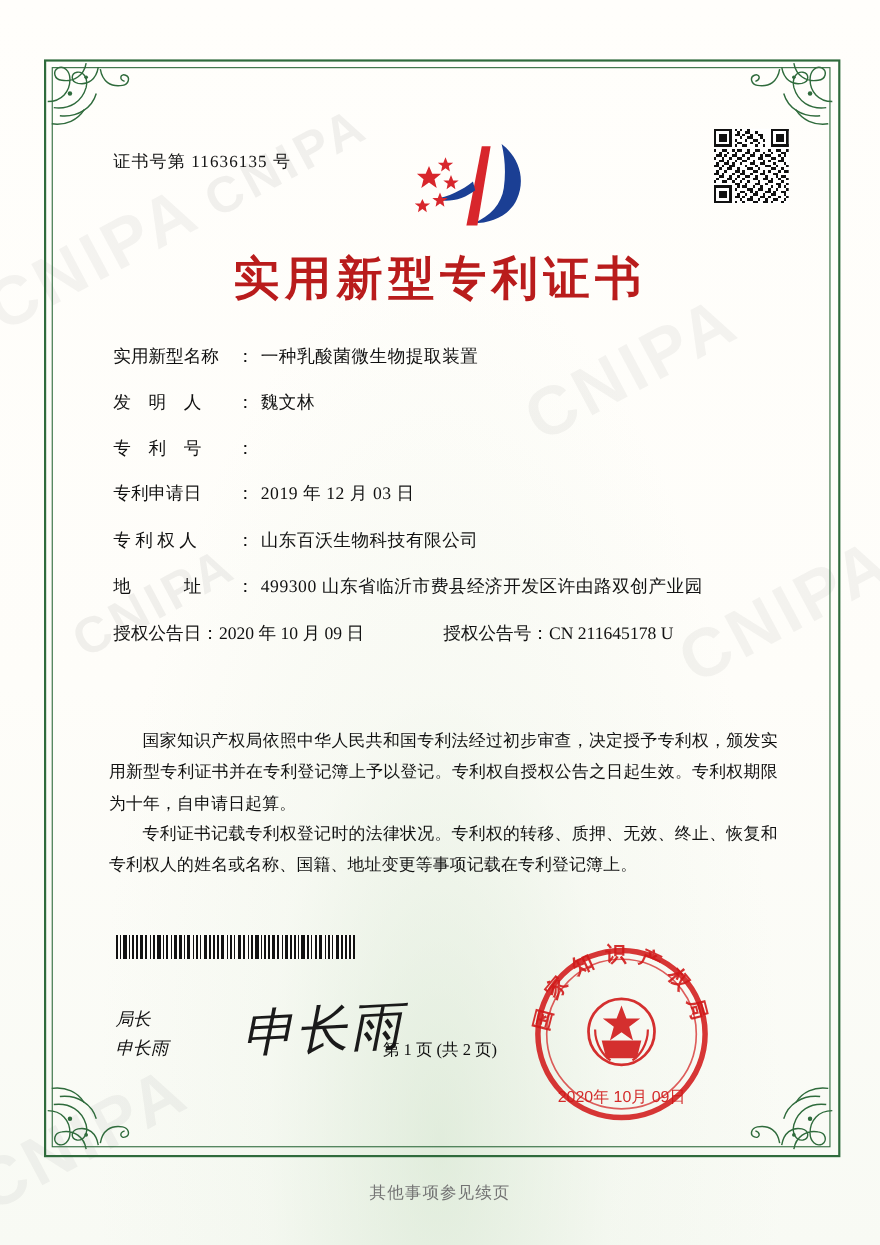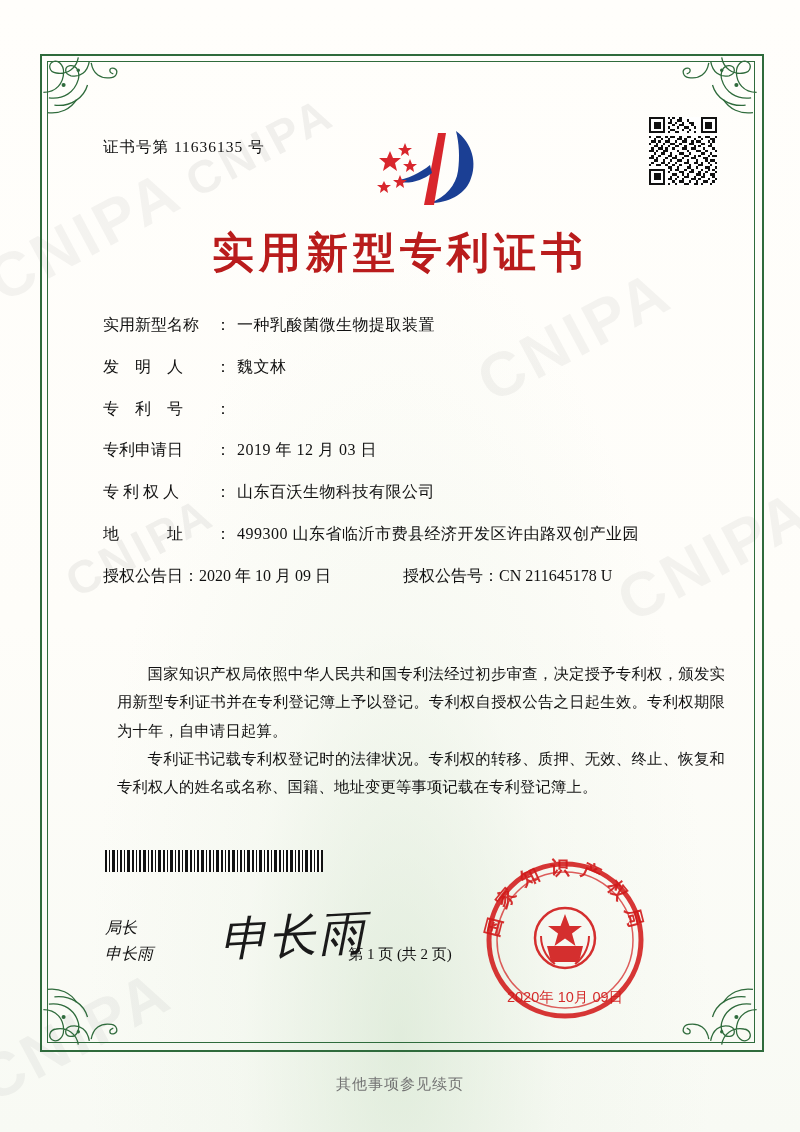--- a/index.html
+++ b/index.html
@@ -149,21 +149,21 @@
     display: flex;
     align-items: flex-end;
     margin-bottom: 10px;
     font-size: 16px;
   }
   .pub-left { width: 300px; }
   .pub-right { flex: 1; }
 
   .para {
     position: absolute;
-    left: 42px;
+    left: 24px;
     top: 565px;
     width: 608px;
     font-size: 15.3px;
     line-height: 1.85;
     color: #111;
     text-align: justify;
     letter-spacing: 0.2px;
   }
   .para p { margin: 0; text-indent: 2em; }
 

